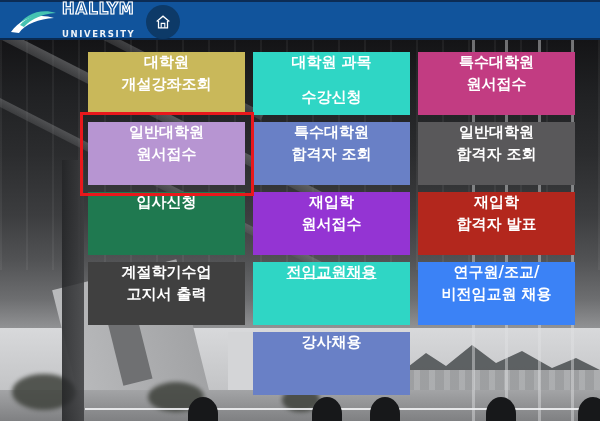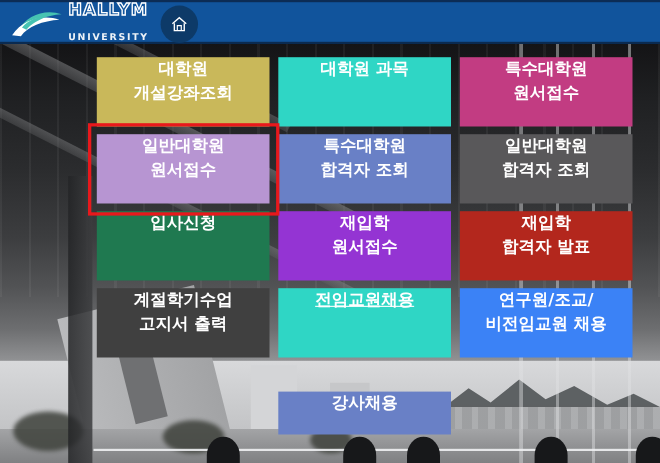--- a/index.html
+++ b/index.html
@@ -125,20 +125,21 @@
     </div>
   </div>
 
   <div class="grid">
     <div class="menu-btn p11" style="background: rgb(201, 184, 90);">
       <span>대학원</span>
       <span>개설강좌조회</span>
     </div>
     <div class="menu-btn p12" style="background: rgb(47, 214, 197); gap: 13px;">
       <span>대학원 과목</span>
+      <span>수강신청</span>
     </div>
     <div class="menu-btn p13" style="background: rgb(194, 60, 130);">
       <span>특수대학원</span>
       <span>원서접수</span>
     </div>
     <div class="menu-btn p21" style="background: rgb(183, 149, 210);">
       <span>일반대학원</span>
       <span>원서접수</span>
     </div>
     <div class="menu-btn p22" style="background: rgb(105, 128, 198);">
@@ -165,21 +166,21 @@
       <span>고지서 출력</span>
     </div>
     <div class="menu-btn p42" style="background: rgb(47, 214, 197); text-decoration: underline;">
       <span>전임교원채용</span>
       <span></span>
     </div>
     <div class="menu-btn p43" style="background: #3b82f6;">
       <span>연구원/조교/</span>
       <span>비전임교원 채용</span>
     </div>
-    <div class="menu-btn p52" style="background: rgb(105, 128, 198); margin-top: 24px;">
+    <div class="menu-btn p52" style="background: rgb(105, 128, 198);">
       <span>강사채용</span>
       <span></span>
     </div>
   </div>
 
   <div class="highlight-rect" style="border-color: rgb(232, 24, 28);"></div>
 
 </div>
 
 </body></html>

